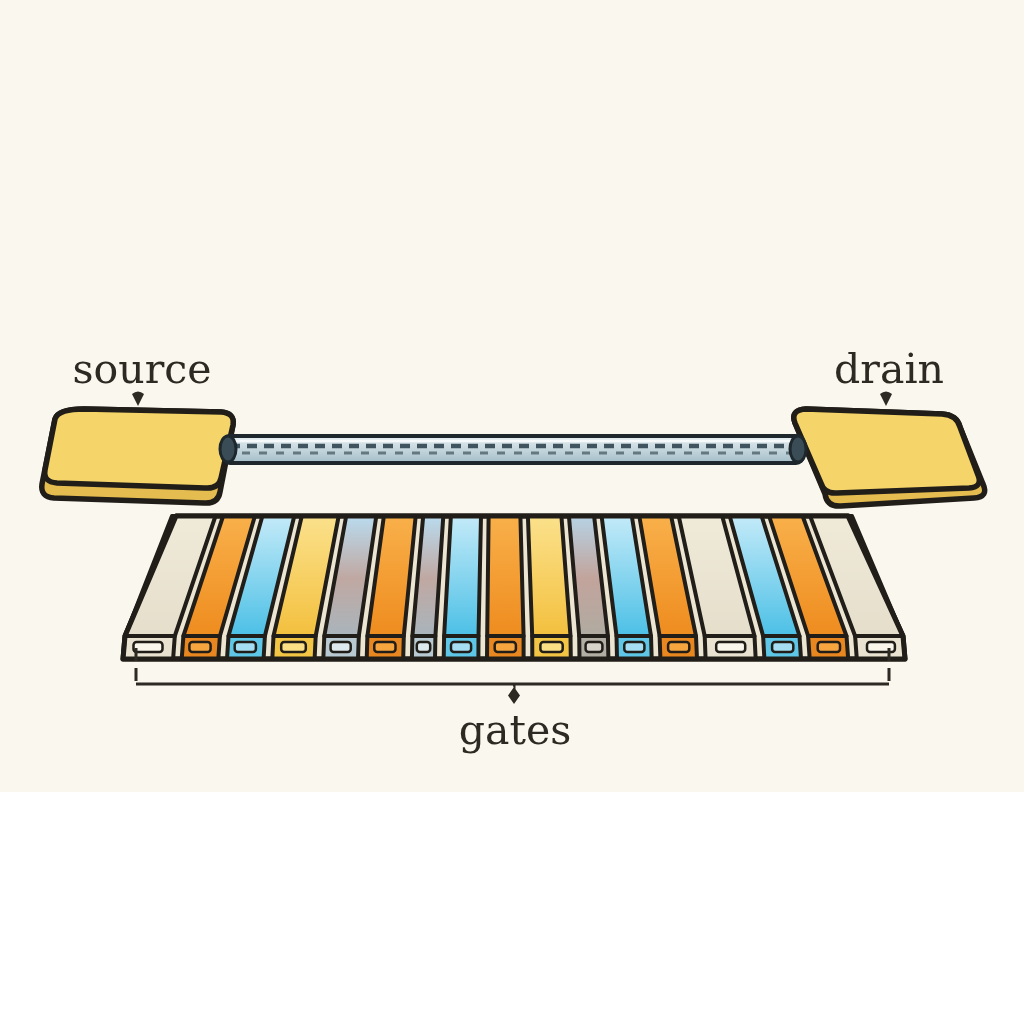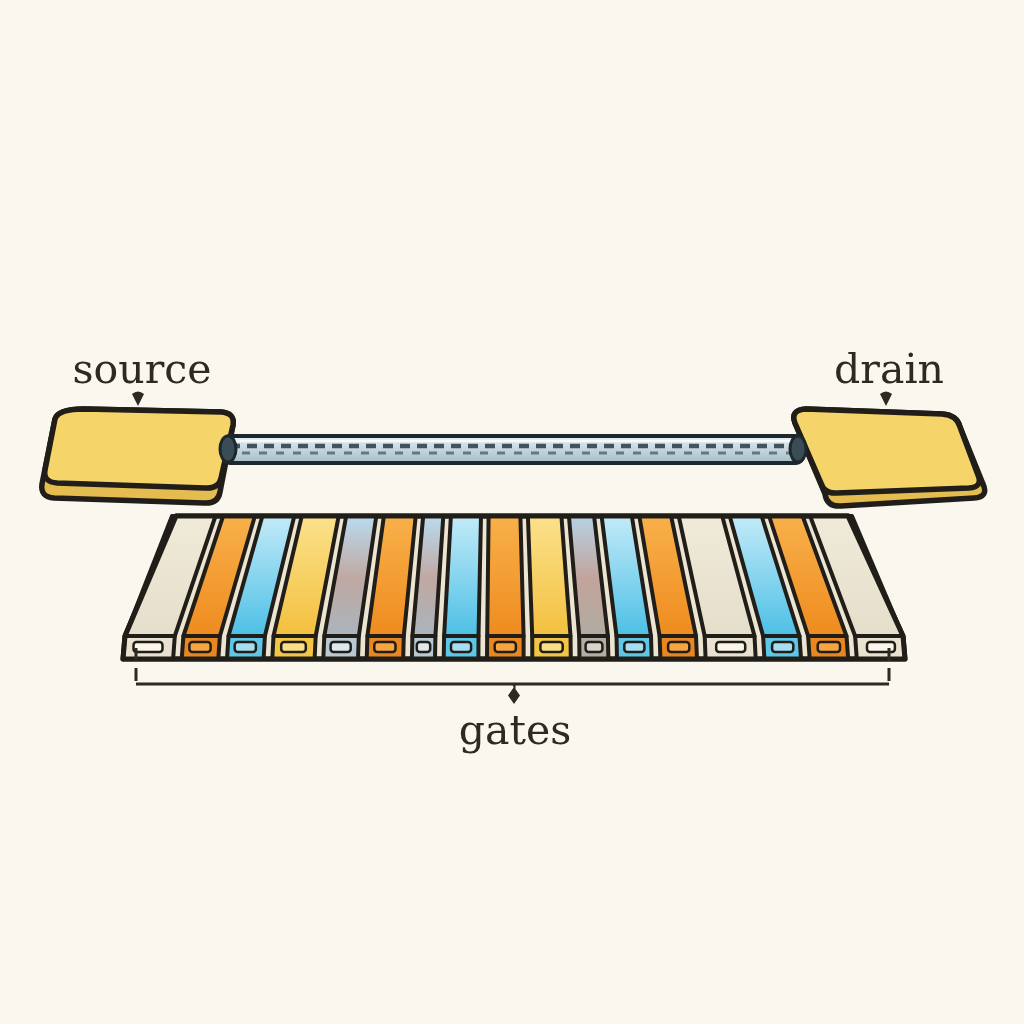--- a/index.html
+++ b/index.html
@@ -1,16 +1,16 @@
 <!DOCTYPE html>
 <html><head>
 <meta charset="utf-8">
 <style>
   html, body { margin: 0; padding: 0; }
-  .canvas { width: 1024px; height: 1024px; position: relative; overflow: hidden; }
+  .canvas { width: 1024px; height: 792px; position: relative; overflow: hidden; }
   svg { display: block; }
   .label-text {
     font-family: "DejaVu Serif", "Liberation Serif", serif;
     font-size: 41px;
     font-weight: 400;
   }
 </style>
 </head>
 <body>
 

